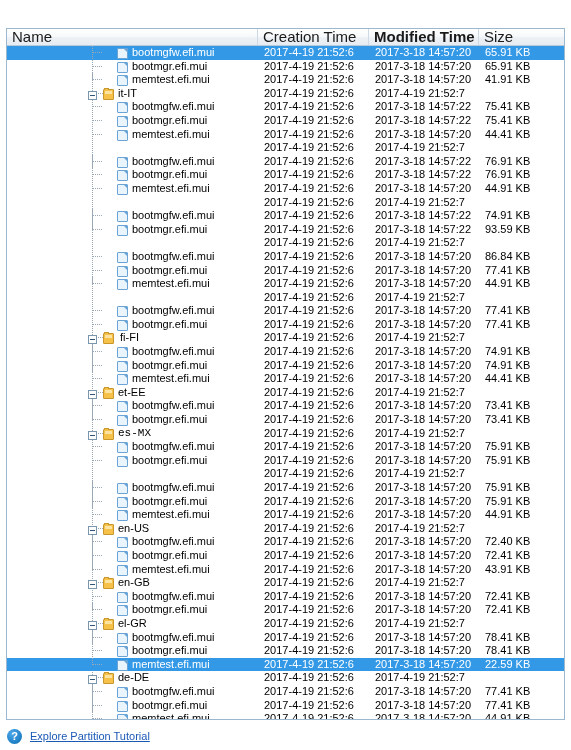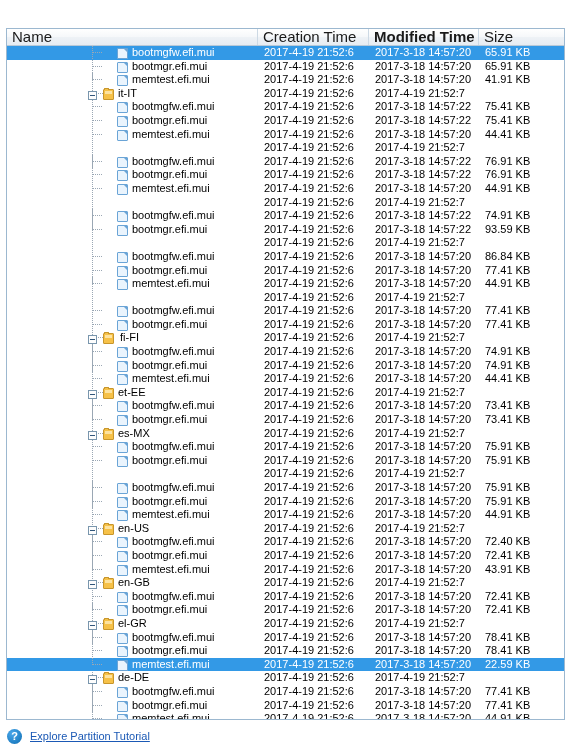--- a/index.html
+++ b/index.html
@@ -507,21 +507,21 @@
           <div class="cell c-create">2017-4-19 21:52:6</div>
           <div class="cell c-mod">2017-3-18 14:57:20</div>
           <div class="cell c-size">73.41 KB</div>
         </div>
         <div class="row">
           <div class="cell c-name">
             <div class="nm">
               <span class="expander" style="left: 81px;"></span>
               <span class="elbow" style="left: 91px; width: 5px;"></span>
               <span class="ficon folder" style="left: 96px;"></span>
-              <span class="lbl" style="left: 111px;">es-MX</span>
+              <span class="lbl" style="left: 111px; font-family: Liberation Mono, monospace;">es-MX</span>
             </div>
           </div>
           <div class="cell c-create">2017-4-19 21:52:6</div>
           <div class="cell c-mod">2017-4-19 21:52:7</div>
           <div class="cell c-size"></div>
         </div>
         <div class="row">
           <div class="cell c-name">
             <div class="nm">
               <span class="vstub" style="left: 85px; top: 0px; height: 13.6px;"></span>

